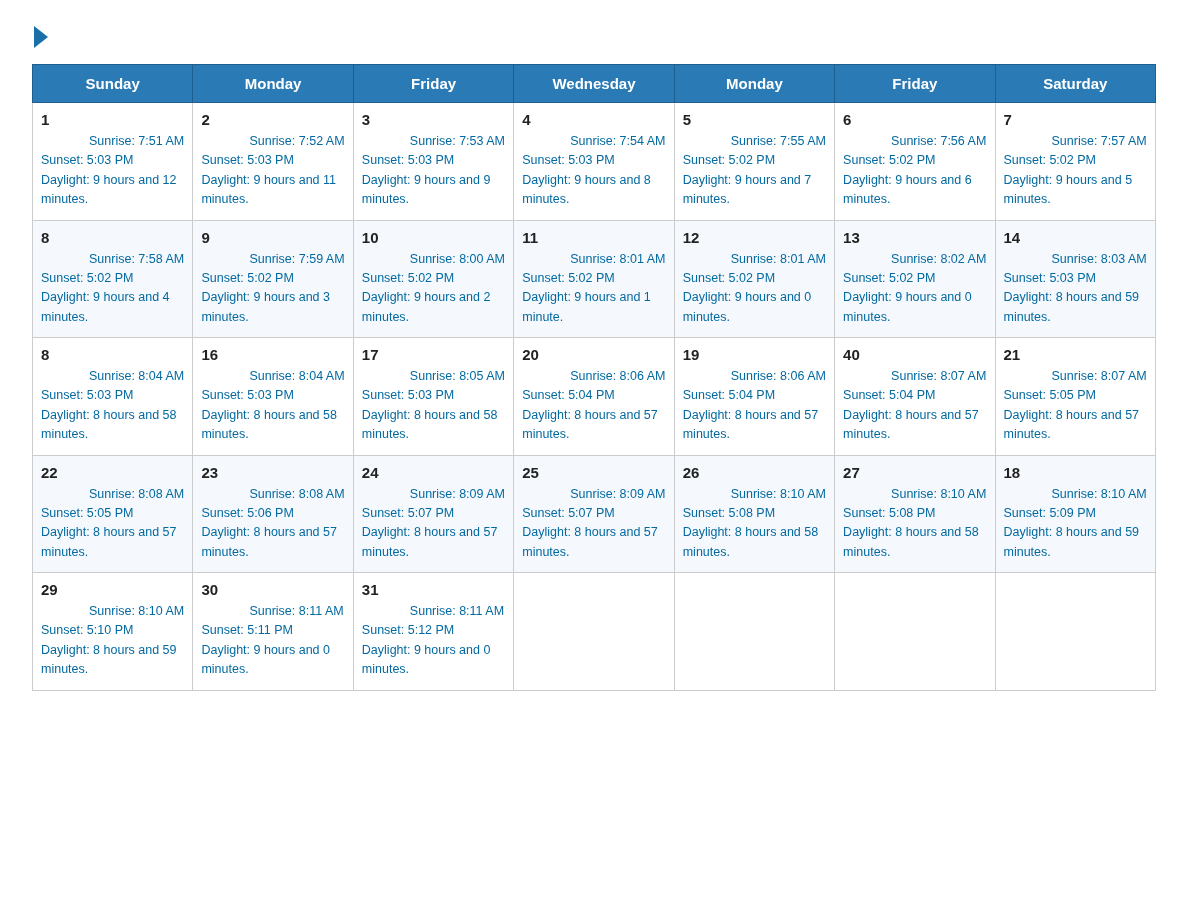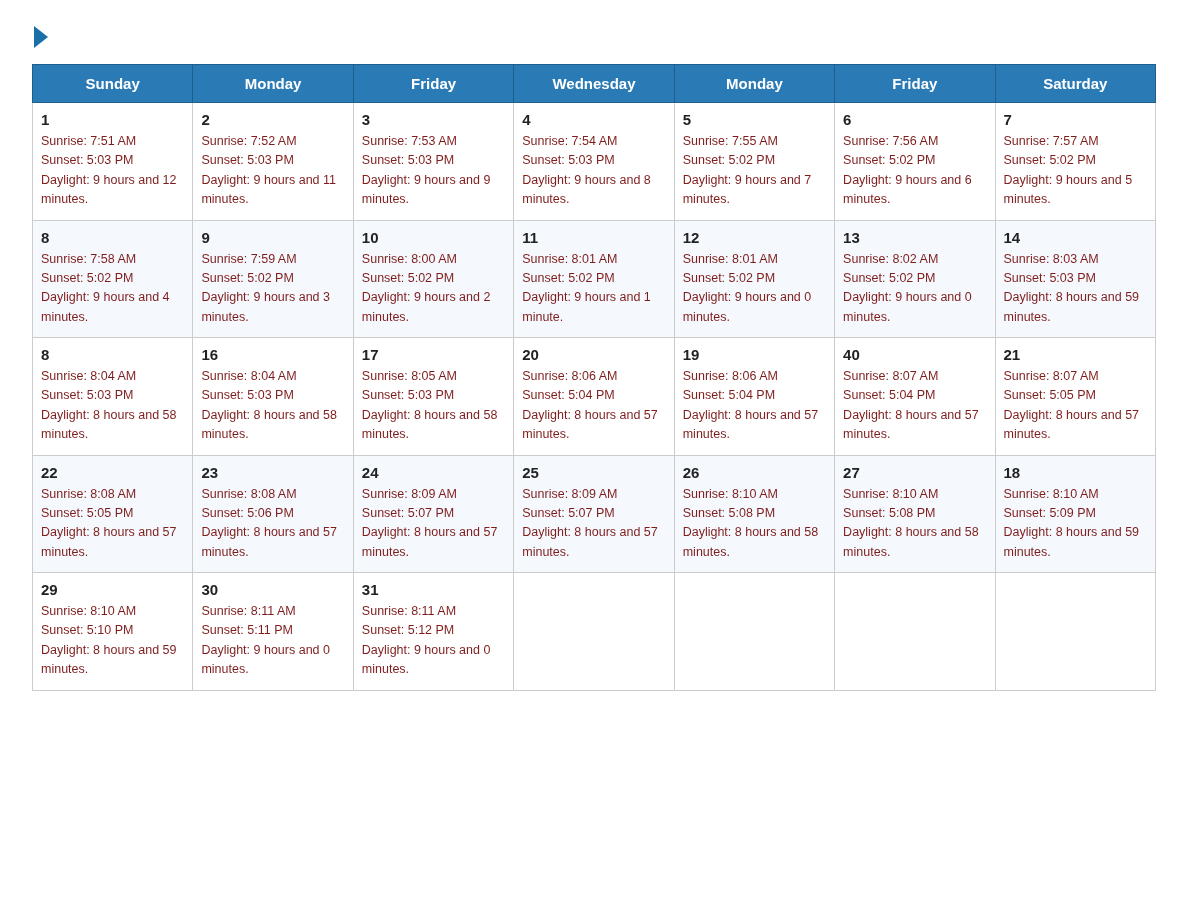--- a/index.html
+++ b/index.html
@@ -89,21 +89,22 @@
     }
     .day-num {
       font-size: 15px;
       font-weight: bold;
       display: block;
       margin-bottom: 4px;
     }
     .day-info {
       font-size: 12.5px;
       line-height: 1.55;
-      color: #7f1d1d;
+      color: #0369a1;
+      margin-left: 48px;
     }
     .empty-cell {
       background: #fff !important;
     }
   </style>
 </head>
 <body>
 
 <div class="header">
   <div class="logo">

